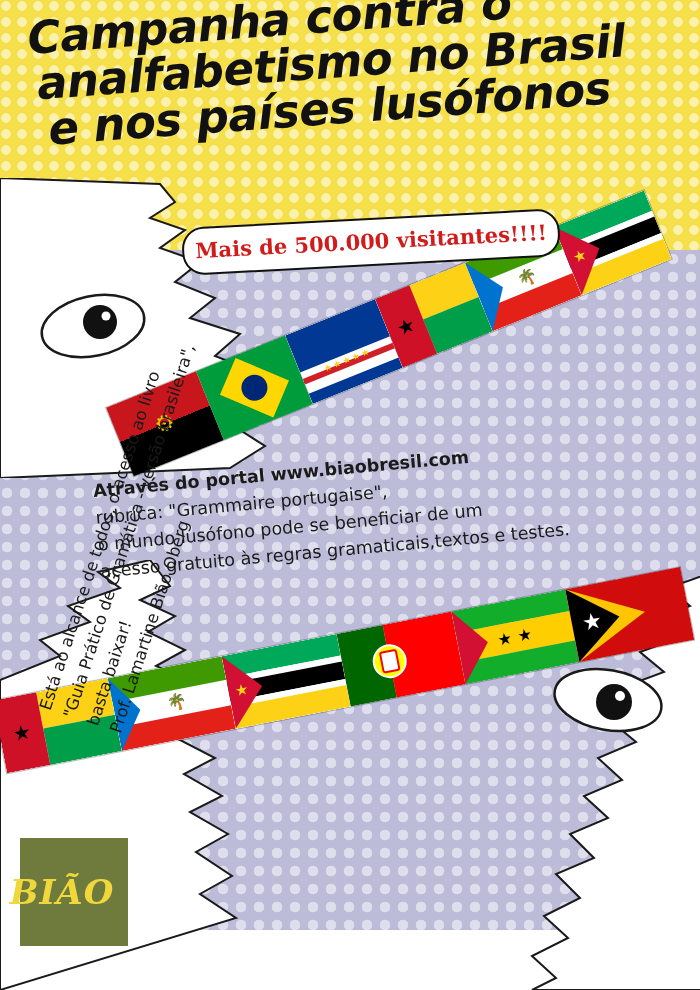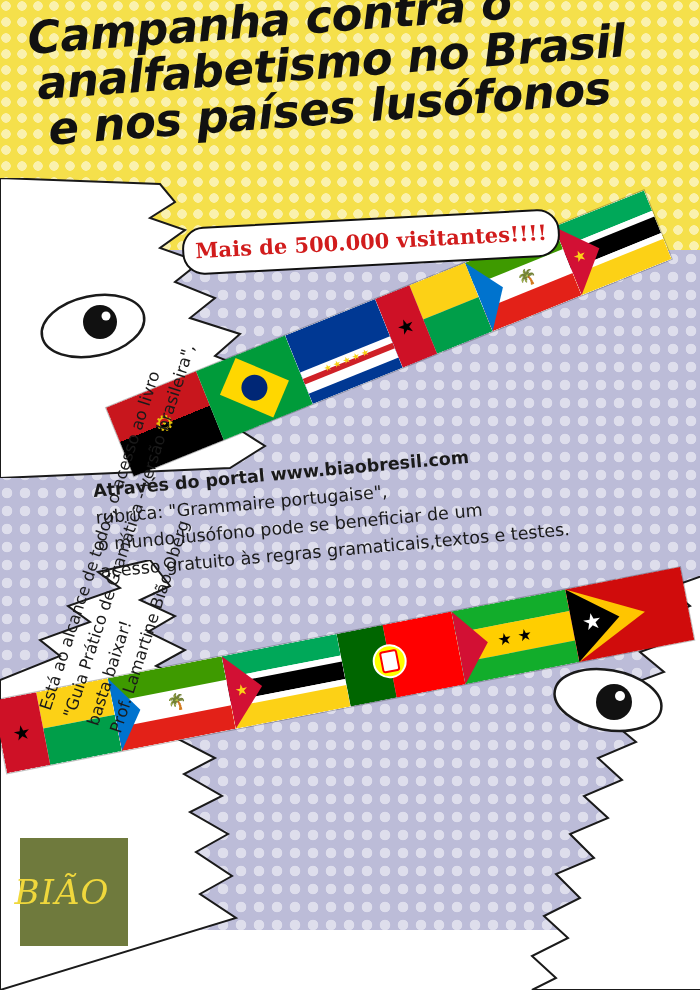--- a/index.html
+++ b/index.html
@@ -254,21 +254,21 @@
     width: 108px;
     height: 108px;
     background: #6f7a3d;
     z-index: 30;
   }
   .logo-text {
     position:absolute;
     left:0; top:0; width:84px; height:108px;
     display:flex; align-items:center; justify-content:center;
     font-family:"DejaVu Serif", serif;
-    font-weight:normal;
+    font-weight:bold;
     font-style:italic;
     font-size:34px;
     color:#f0d83c;
     letter-spacing:1px;
   }
 </style>
 </head>
 <body>
 
 <div id="poster">

